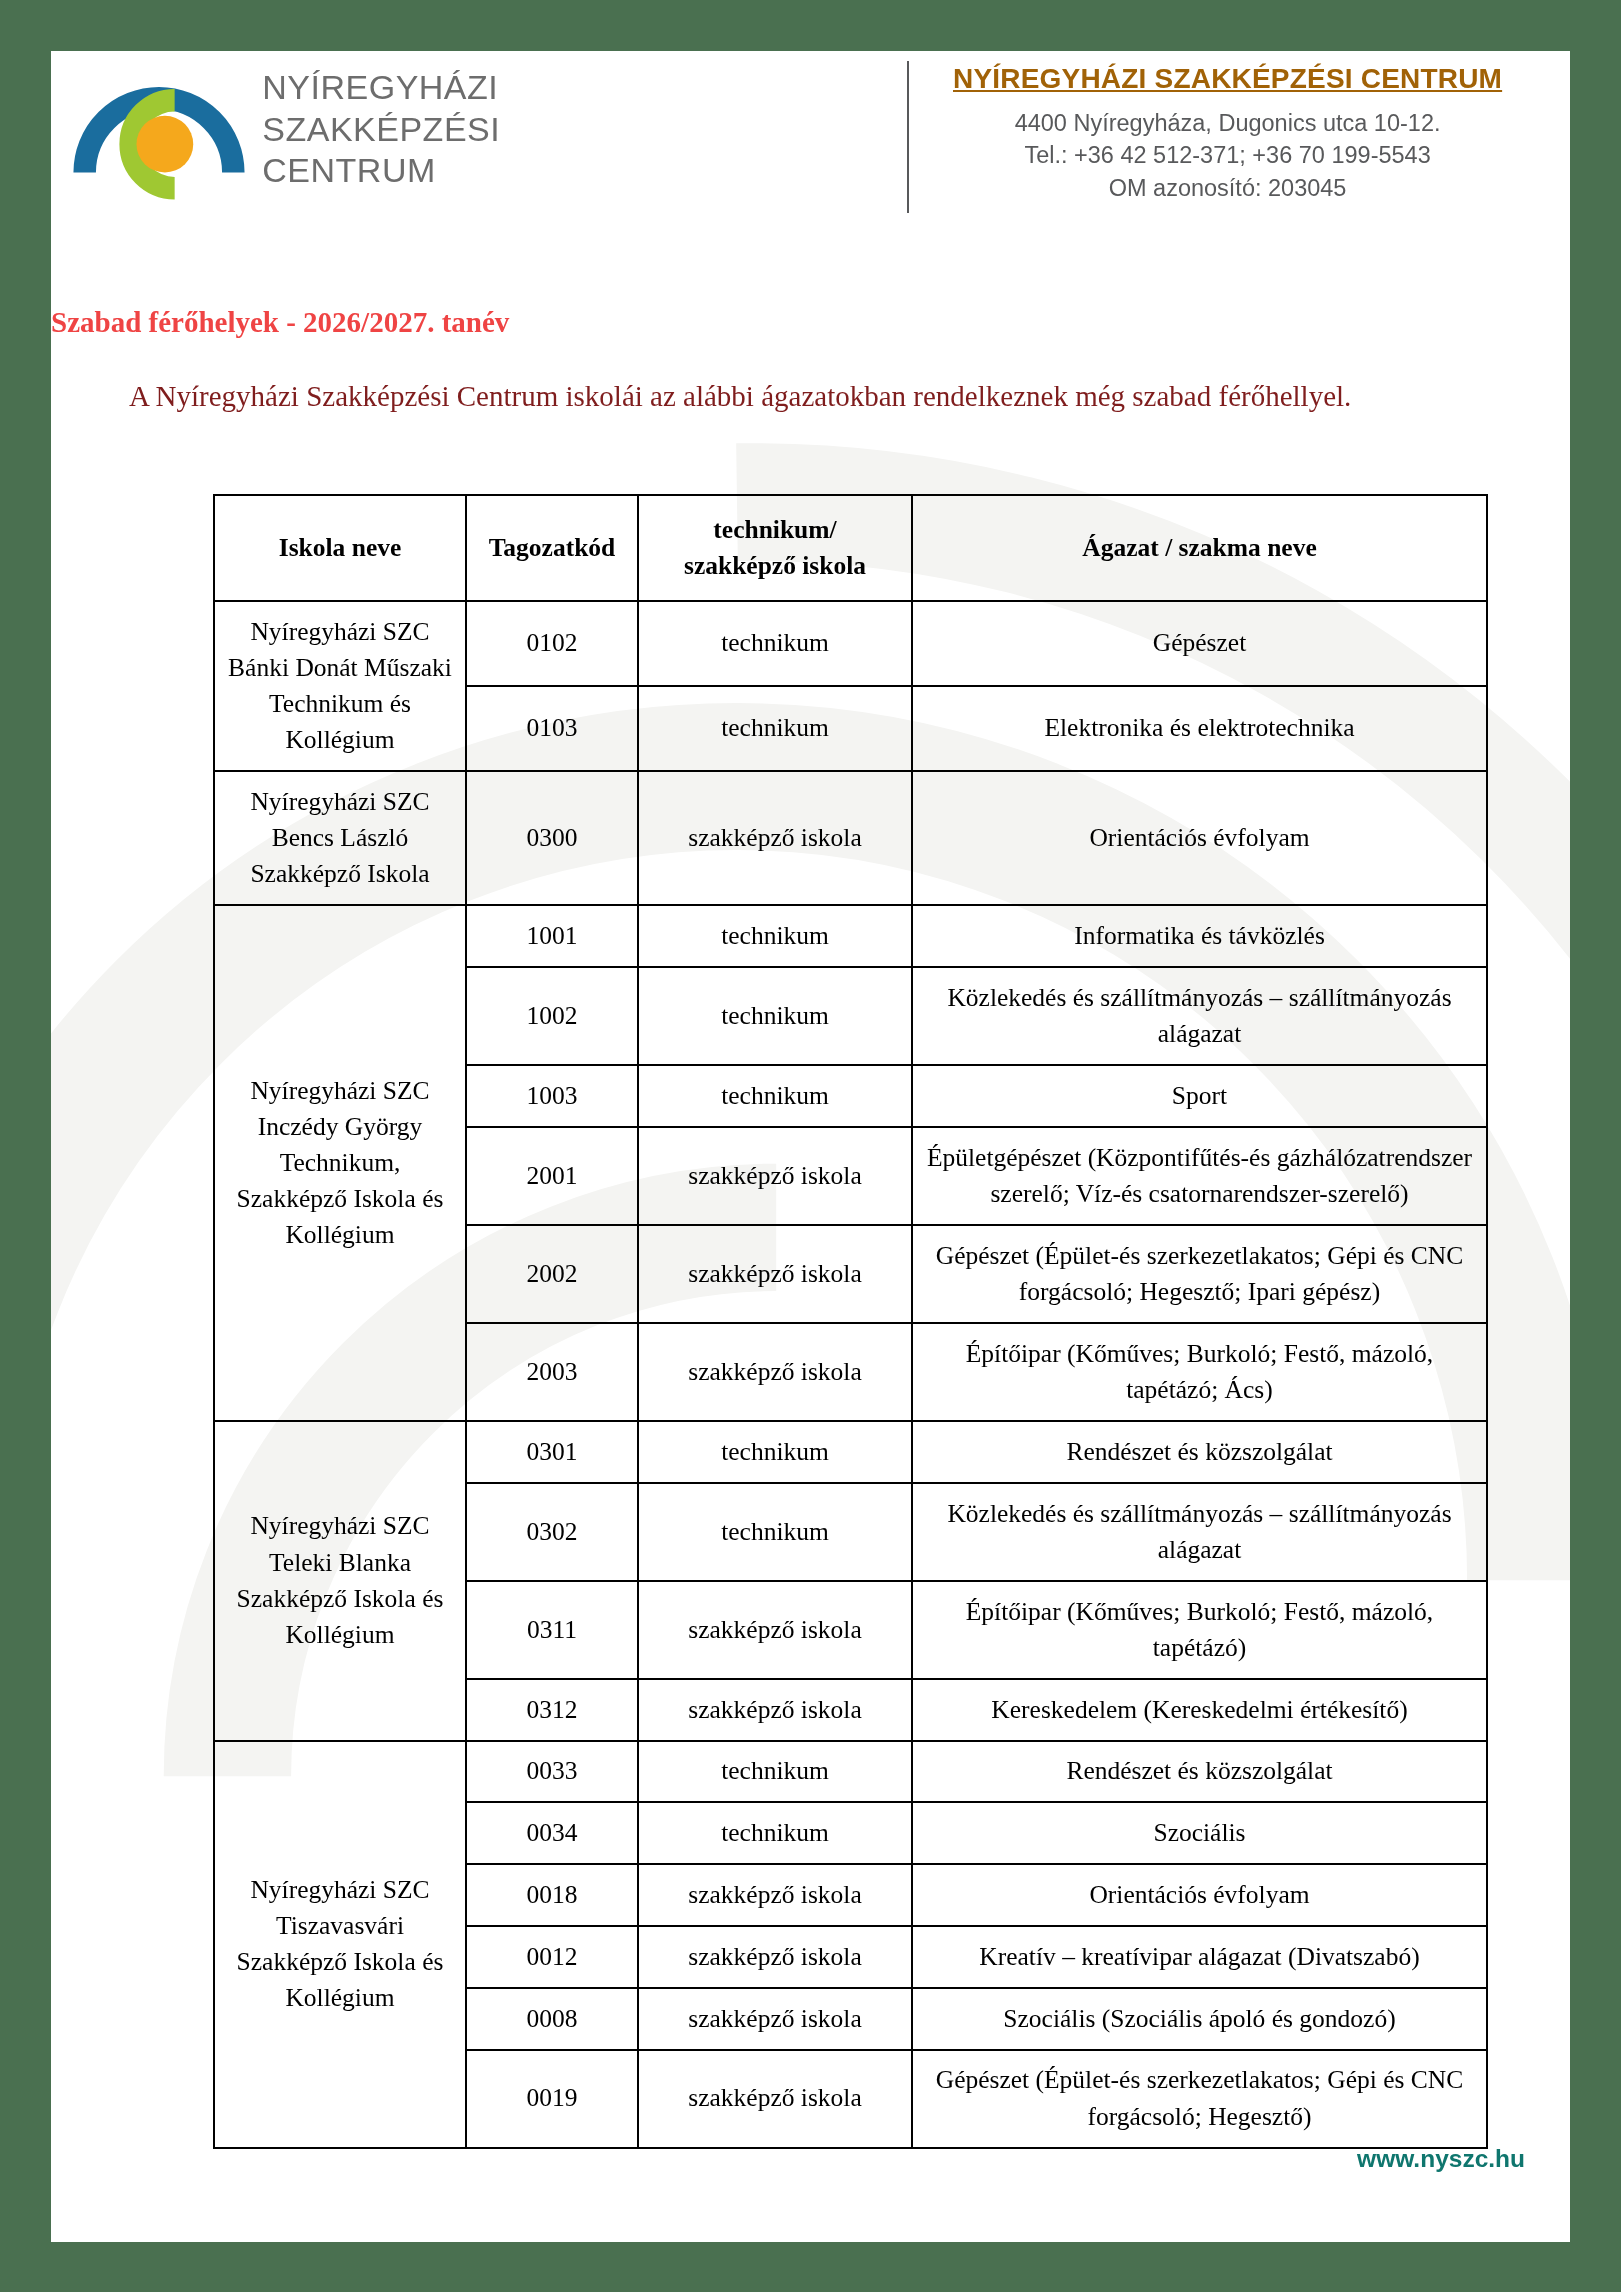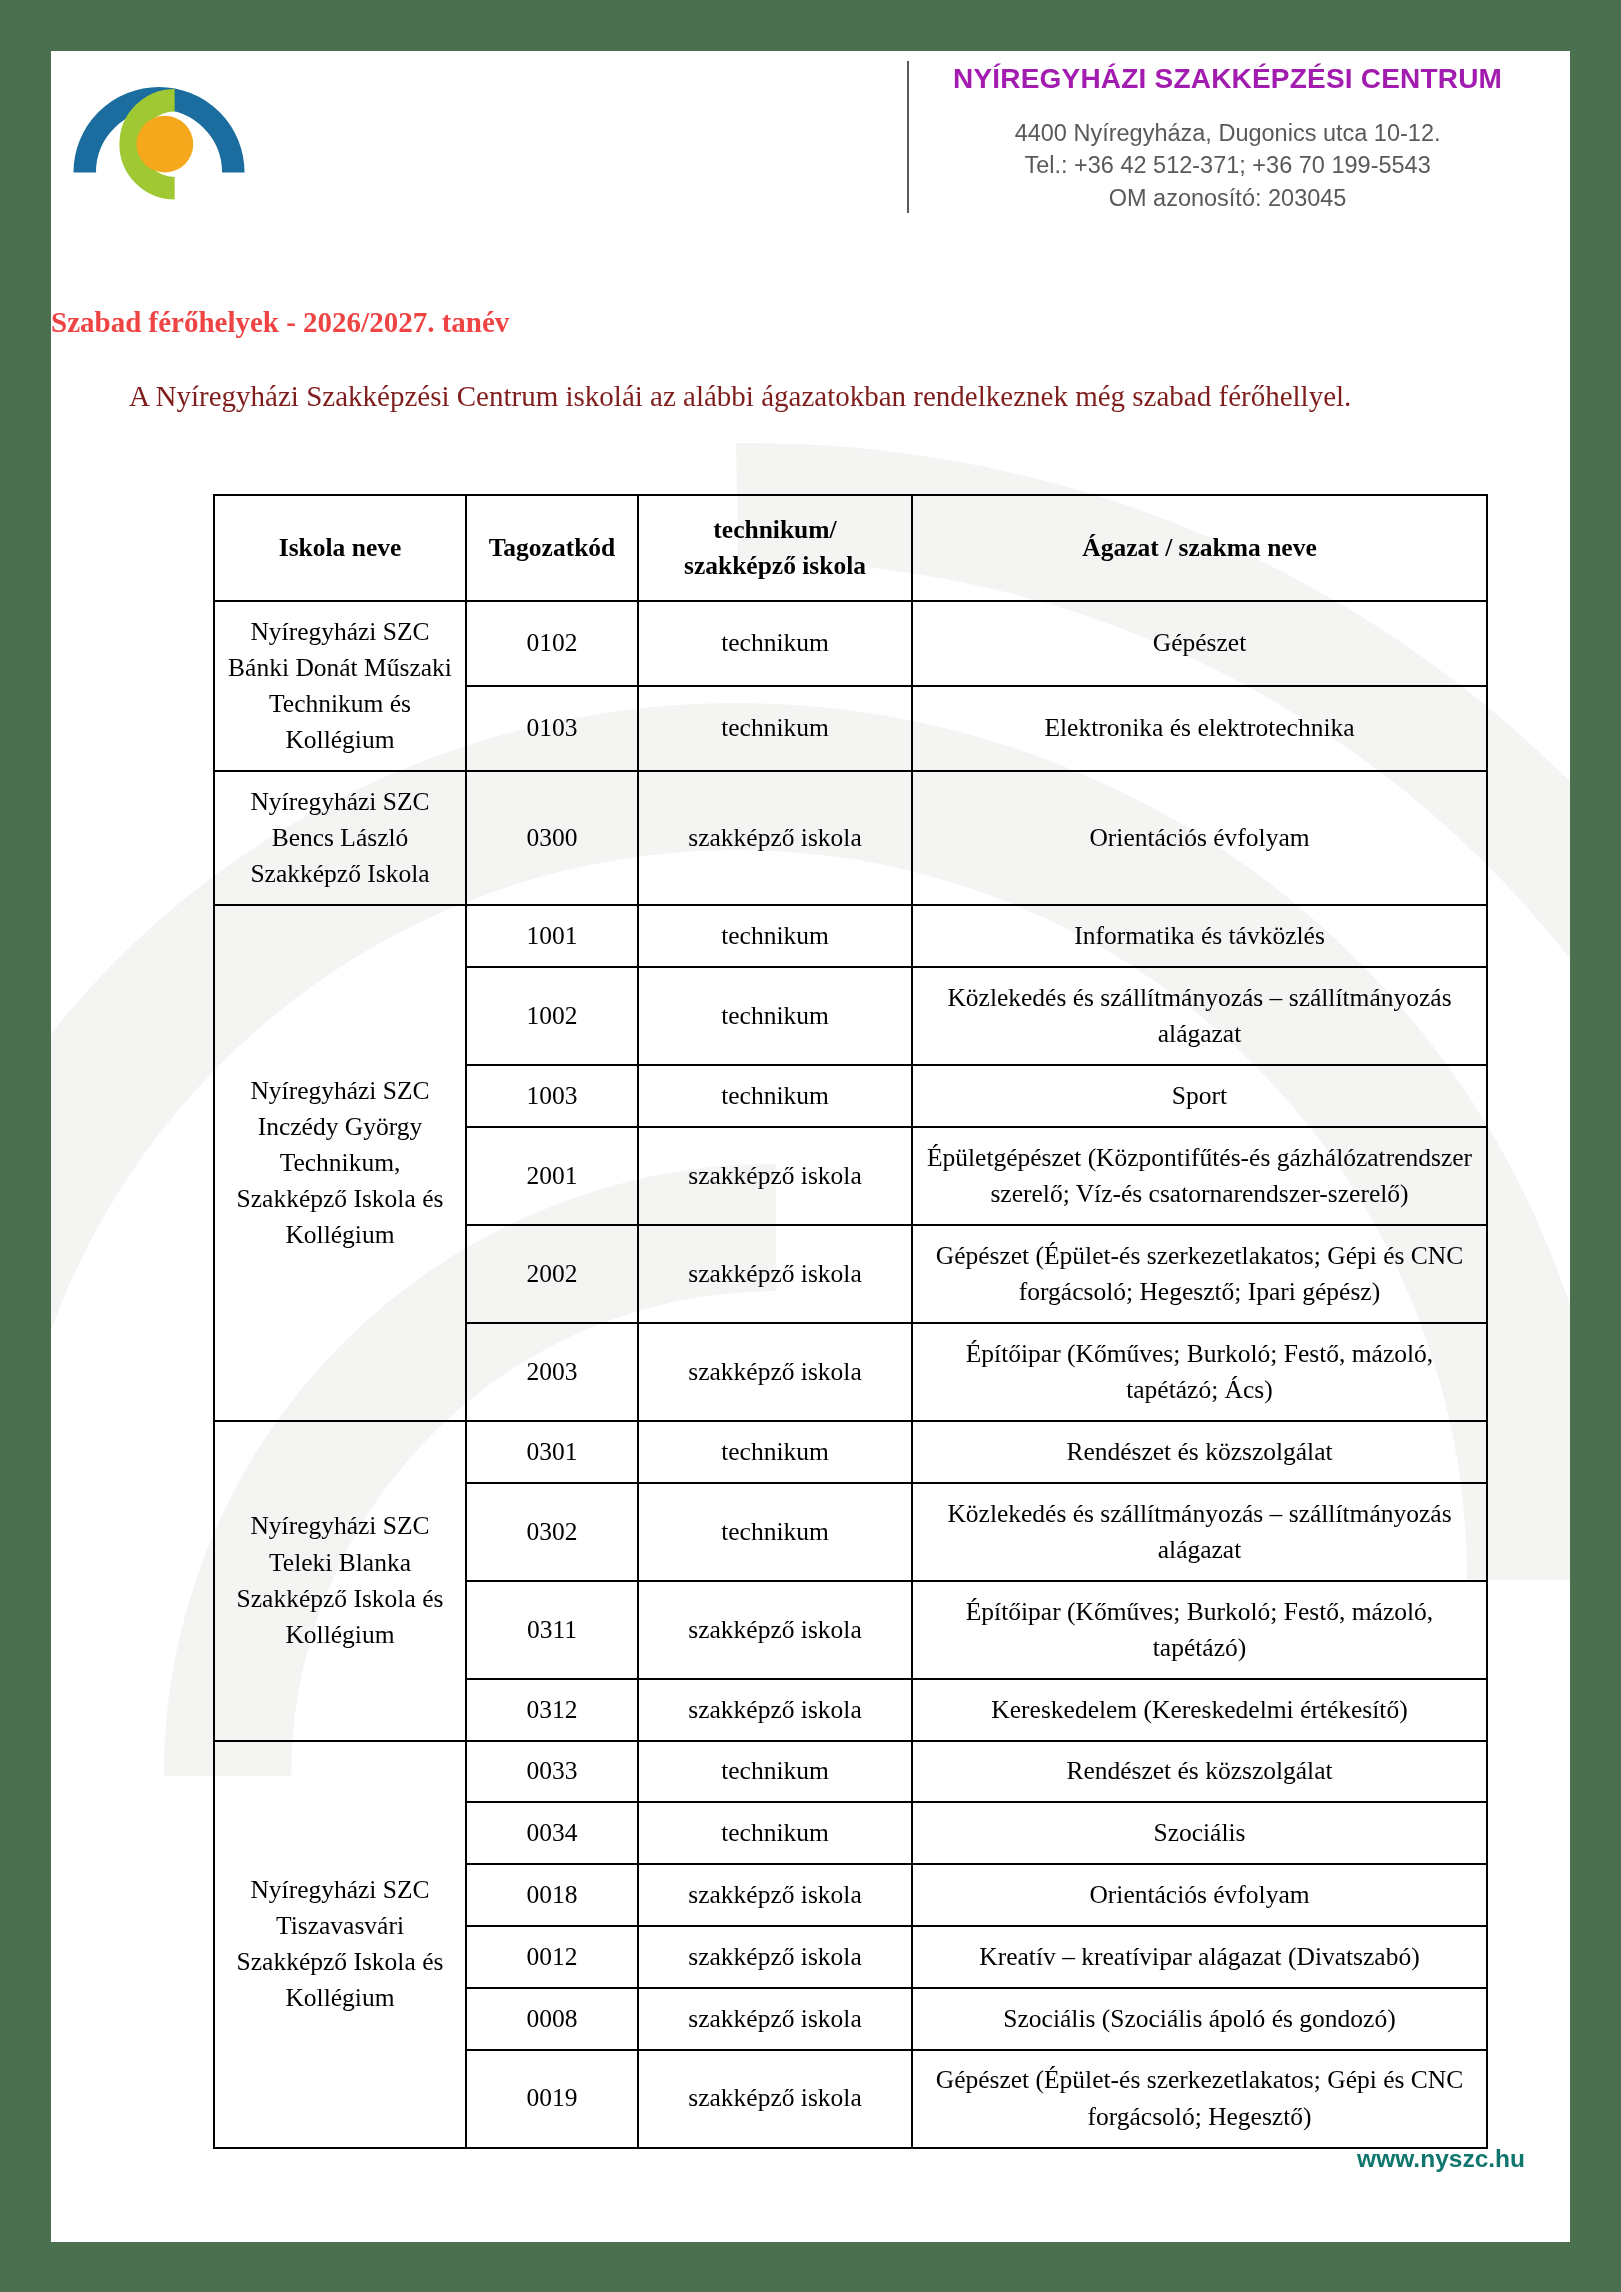--- a/index.html
+++ b/index.html
@@ -82,23 +82,24 @@
     position: absolute;
     left: 902px;
     top: 11.8px;
     font-family: "Liberation Sans", "DejaVu Sans", sans-serif;
     color: #58595b;
   }
   .contact-title {
     font-size: 28px;
     font-weight: bold;
     letter-spacing: 0.2px;
-    color: #a21caf;
-    margin-bottom: 22px;
+    color: #a16207;
+    margin-bottom: 12px;
     white-space: nowrap;
+    text-decoration: underline;
   }
   .contact-line {
     font-size: 23.5px;
     line-height: 1.38;
     color: #58595b;
     white-space: nowrap;
     text-align: center;
   }
 
   
@@ -191,20 +192,25 @@
     </svg>
 
     <div class="letterhead">
 
       <div class="logo-block">
         <svg class="logo-mark" viewBox="0 0 180 160" xmlns="http://www.w3.org/2000/svg" aria-hidden="true">
           <path d="M 14 124 A 76 76 0 0 1 166 124" fill="none" stroke="#1a6d9e" stroke-width="23"></path>
           <path d="M 106 50 A 45 45 0 1 0 106 140" fill="none" stroke="#9fc832" stroke-width="23"></path>
           <circle cx="96" cy="95" r="29" fill="#f5a81c"></circle>
         </svg>
+        <div class="logo-words">
+          <div>NYÍREGYHÁZI</div>
+          <div>SZAKKÉPZÉSI</div>
+          <div>CENTRUM</div>
+        </div>
       </div>
 
       <div class="header-divider"></div>
 
       <div class="contact-block">
         <div class="contact-title">NYÍREGYHÁZI SZAKKÉPZÉSI CENTRUM</div>
         <div class="contact-line">4400 Nyíregyháza, Dugonics utca 10-12.</div>
         <div class="contact-line">Tel.: +36 42 512-371; +36 70 199-5543</div>
         <div class="contact-line">OM azonosító: 203045</div>
       </div>

